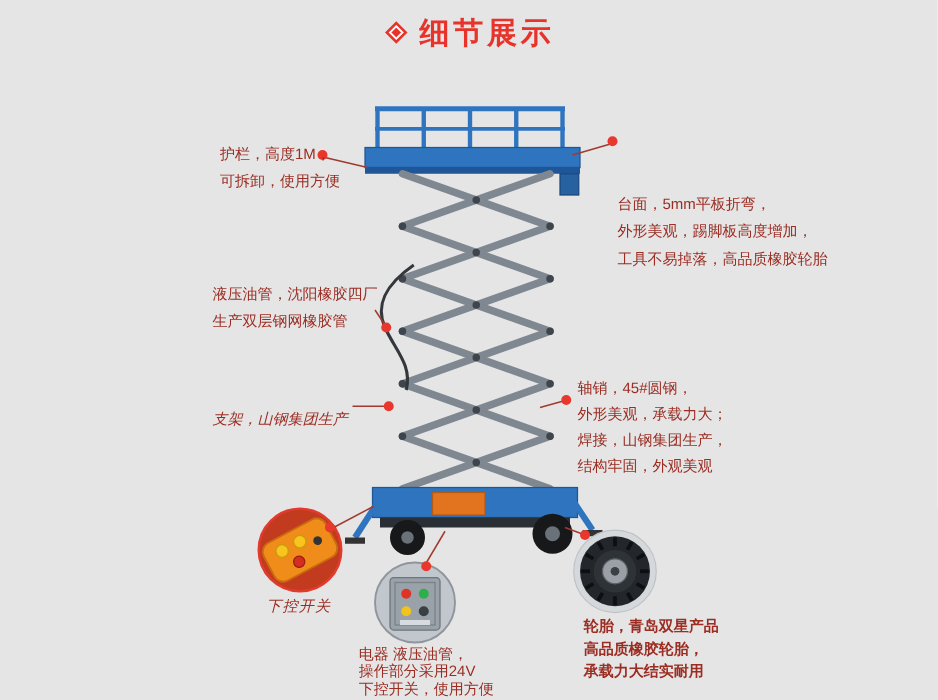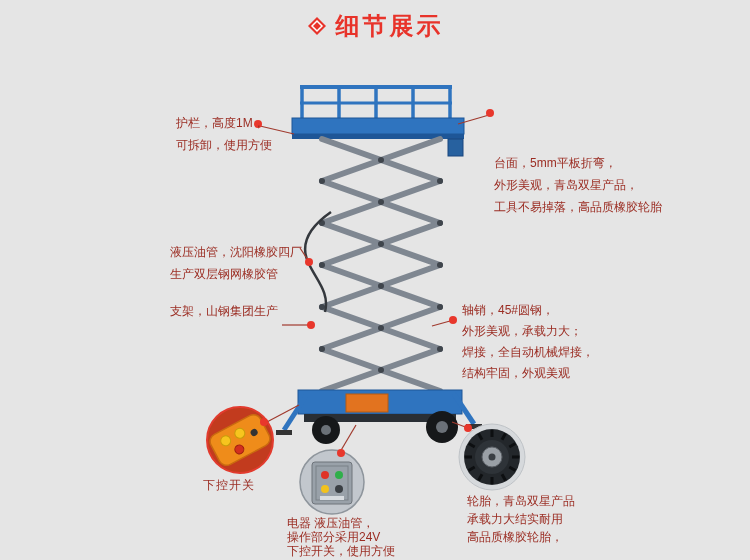--- a/index.html
+++ b/index.html
@@ -34,26 +34,26 @@
   }
   .callout {
     position: absolute;
     color: #9b2d23;
     font-size: 12px;
     line-height: 22px;
     white-space: nowrap;
   }
   .c-guardrail { left: 176px; top: 112px; }
   .c-platform  { left: 463px; top: 152px; margin-left: 31px; }
-  .c-hose      { left: 170px; top: 241px; font-family: Liberation Serif, serif; }
-  .c-frame     { left: 170px; top: 300px; }
+  .c-hose      { left: 170px; top: 224px; font-family: Liberation Serif, serif; }
+  .c-frame     { left: 170px; top: 324px; font-style: italic; }
   .c-pin       { left: 462px; top: 300px; line-height: 21px; }
-  .c-switch    { left: 203px; top: 474px; letter-spacing: 1px; }
+  .c-switch    { left: 213px; top: 474px; letter-spacing: 1px; font-style: italic; }
   .c-electric  { left: 287px; top: 516px; line-height: 14px; }
-  .c-tire      { left: 467px; top: 492px; line-height: 18px; }
+  .c-tire      { left: 467px; top: 492px; line-height: 18px; font-weight: bold; }
 </style>
 </head>
 <body>
 
 <div class="page">
 
   <div class="header">
     <svg width="20" height="20" viewBox="0 0 20 20">
       <polygon points="10,1 19,10 10,19 1,10" fill="#e8332a"></polygon>
       <polygon points="10,5 15,10 10,15 5,10" fill="none" stroke="#ffffff" stroke-width="1.5"></polygon>
@@ -202,47 +202,47 @@
     </g>
   </svg>
 
   <div class="callout c-guardrail">
     <div>护栏，高度1M，</div>
     <div>可拆卸，使用方便</div>
   </div>
 
   <div class="callout c-platform">
     <div>台面，5mm平板折弯，</div>
-    <div>外形美观，青岛双星产品，</div>
+    <div>外形美观，踢脚板高度增加，</div>
     <div>工具不易掉落，高品质橡胶轮胎</div>
   </div>
 
   <div class="callout c-hose">
     <div>液压油管，沈阳橡胶四厂</div>
     <div>生产双层钢网橡胶管</div>
   </div>
 
   <div class="callout c-frame">
     <div>支架，山钢集团生产</div>
   </div>
 
   <div class="callout c-pin">
     <div>轴销，45#圆钢，</div>
     <div>外形美观，承载力大；</div>
-    <div>焊接，全自动机械焊接，</div>
+    <div>焊接，山钢集团生产，</div>
     <div>结构牢固，外观美观</div>
   </div>
 
   <div class="callout c-switch">下控开关</div>
 
   <div class="callout c-electric">
     <div>电器 液压油管，</div>
     <div>操作部分采用24V</div>
     <div>下控开关，使用方便</div>
   </div>
 
   <div class="callout c-tire">
     <div>轮胎，青岛双星产品</div>
+    <div>高品质橡胶轮胎，</div>
     <div>承载力大结实耐用</div>
-    <div>高品质橡胶轮胎，</div>
   </div>
 
 </div>
 
 </body></html>

